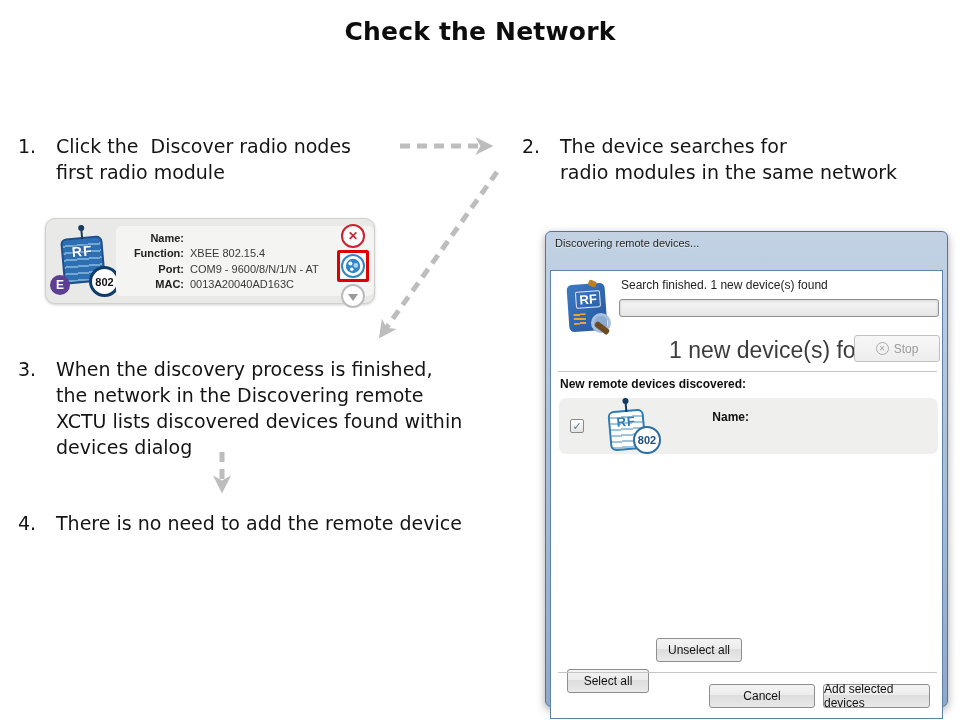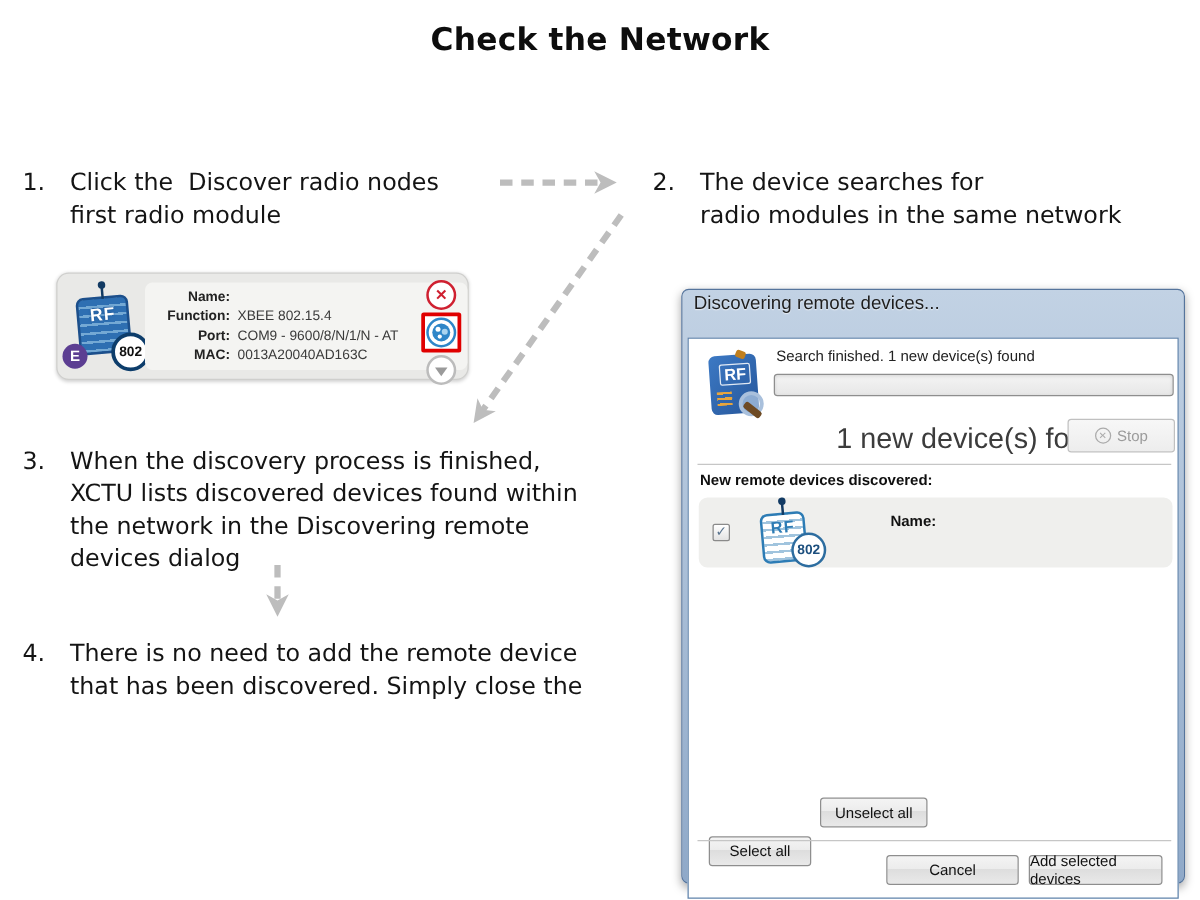--- a/index.html
+++ b/index.html
@@ -57,21 +57,21 @@
   .discover-btn { border:2px solid #2f86c8; }
   .drop-btn { border:2px solid #bcbcbc; }
   .drop-tri { width:0; height:0; border-left:5px solid transparent; border-right:5px solid transparent;
               border-top:7px solid #9a9a9a; margin-top:2px; }
 
   
   .dialog { position:absolute; left:545px; top:231px; width:403px; height:476px;
             background:linear-gradient(#c2d2e4, #8fa9c9); border:1px solid #55749c; border-radius:6px;
             padding:0 4px 4px 4px; box-shadow:0 3px 8px rgba(0,0,0,0.35);
             font-family:"Liberation Sans", sans-serif; }
-  .dialog-titlebar { height:38px; line-height:22px; font-size:15px; color:#1d1d1d; padding-left:5px;
+  .dialog-titlebar { height:38px; line-height:22px; font-size:11px; color:#1d1d1d; padding-left:5px;
                      text-shadow:0 1px 1px rgba(255,255,255,0.7); }
   .dialog-body { position:relative; width:393px; height:449px; background:#ffffff;
                  border:1px solid #5f82ab; }
 
   .rf-search-icon { position:absolute; left:12px; top:8px; width:54px; height:62px; }
   .search-chip { position:absolute; left:5px; top:5px; width:38px; height:47px;
                  background:linear-gradient(135deg,#3c79c4,#27579b); border-radius:5px;
                  transform:rotate(-4deg); }
   .search-chip-rf { color:#fff; font-weight:bold; font-size:13px; margin:7px 0 0 8px;
                     border:1px solid rgba(255,255,255,0.85); display:inline-block; padding:0 3px;
@@ -158,31 +158,30 @@
   <div>
     <span class="step-line">The device searches for</span>
     <span class="step-line">radio modules in the same network</span>
   </div>
 </div>
 
 <div class="step" id="step3">
   <div class="step-number">3.</div>
   <div>
     <span class="step-line">When the discovery process is finished,</span>
+    <span class="step-line">the network in the Discovering remote</span>
     <span class="step-line">XCTU lists discovered devices found within</span>
-    <span class="step-line">the network in the Discovering remote</span>
     <span class="step-line">devices dialog</span>
   </div>
 </div>
 
 <div class="step" id="step4">
   <div class="step-number">4.</div>
   <div>
     <span class="step-line">There is no need to add the remote device</span>
-    <span class="step-line">that has been discovered. Simply close the</span>
   </div>
 </div>
 
 <div class="module-panel">
   <div class="module-icon">
     <div class="chip">
       <div class="antenna"></div>
       <div class="chip-rf">RF</div>
     </div>
     <div class="badge-802">802</div>

